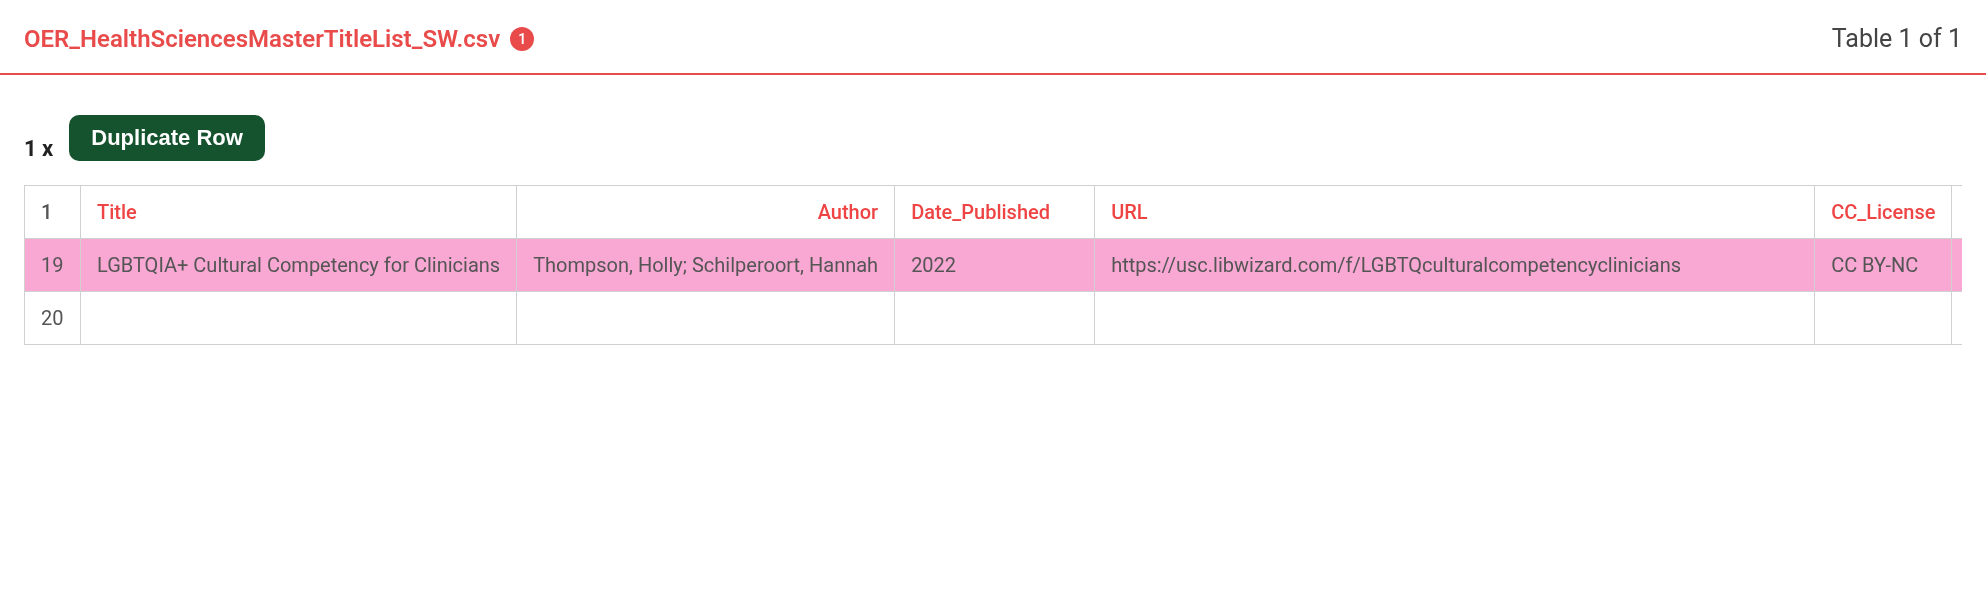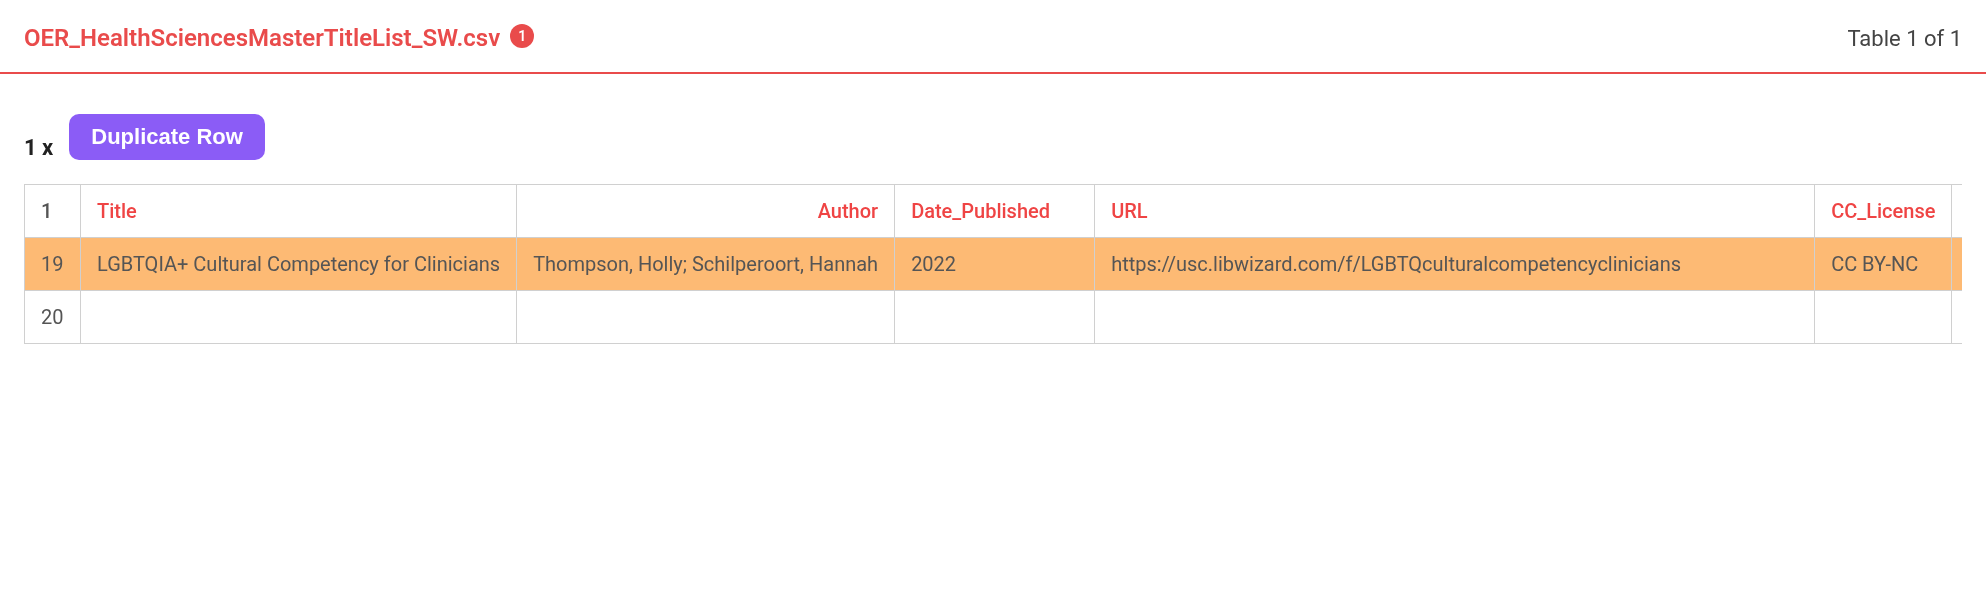--- a/index.html
+++ b/index.html
@@ -11,20 +11,21 @@
     }
     .header {
       display: flex;
       justify-content: space-between;
       align-items: center;
       padding: 24px 24px 20px 24px;
       border-bottom: 2px solid #e94b4b;
     }
     .filename-wrap {
       display: flex;
+      align-items: center;
       gap: 10px;
     }
     .filename {
       color: #e94b4b;
       font-weight: 600;
       font-size: 24px;
     }
     .badge-circle {
       display: inline-flex;
       align-items: center;
@@ -32,38 +33,38 @@
       background: #e94b4b;
       color: #fff;
       width: 24px;
       height: 24px;
       border-radius: 50%;
       font-size: 14px;
       font-weight: 600;
     }
     .table-counter {
       color: #444;
-      font-size: 22px;
+      font-size: 25px;
     }
     .section {
       padding: 40px 24px 8px 24px;
     }
     .action-row {
       display: flex;
       align-items: flex-end;
       gap: 16px;
       margin-bottom: 24px;
     }
     .count-label {
       font-weight: 700;
       font-size: 22px;
       color: #222;
     }
     .duplicate-btn {
-      background: #8b5cf6;
+      background: #14532d;
       color: #fff;
       border: none;
       border-radius: 10px;
       padding: 10px 22px;
       font-size: 22px;
       font-weight: 600;
       cursor: pointer;
     }
     .table-scroll {
       overflow-x: auto;
@@ -86,21 +87,21 @@
       background: #fff;
       color: #ef4444;
       font-weight: 500;
     }
     th.rownum-col, td.rownum-col {
       width: 56px;
       text-align: left;
       color: #555;
     }
     tr.highlight td {
-      background: #fdba74;
+      background: #f9a8d4;
     }
     
     .col-title { min-width: 170px; }
     .col-author { min-width: 170px; text-align: right; }
     .col-date { min-width: 200px; margin-top: 32px; }
     .col-url { min-width: 720px; white-space: nowrap; }
     .col-license { min-width: 130px; }
     .col-audience { min-width: 130px; }
   </style>
 </head>

